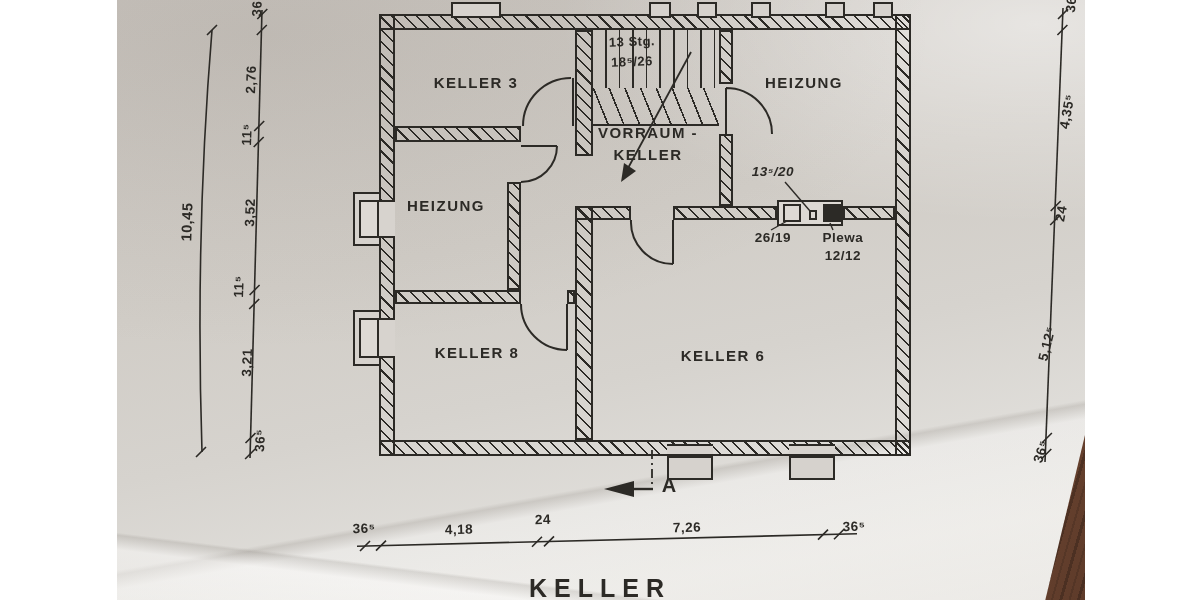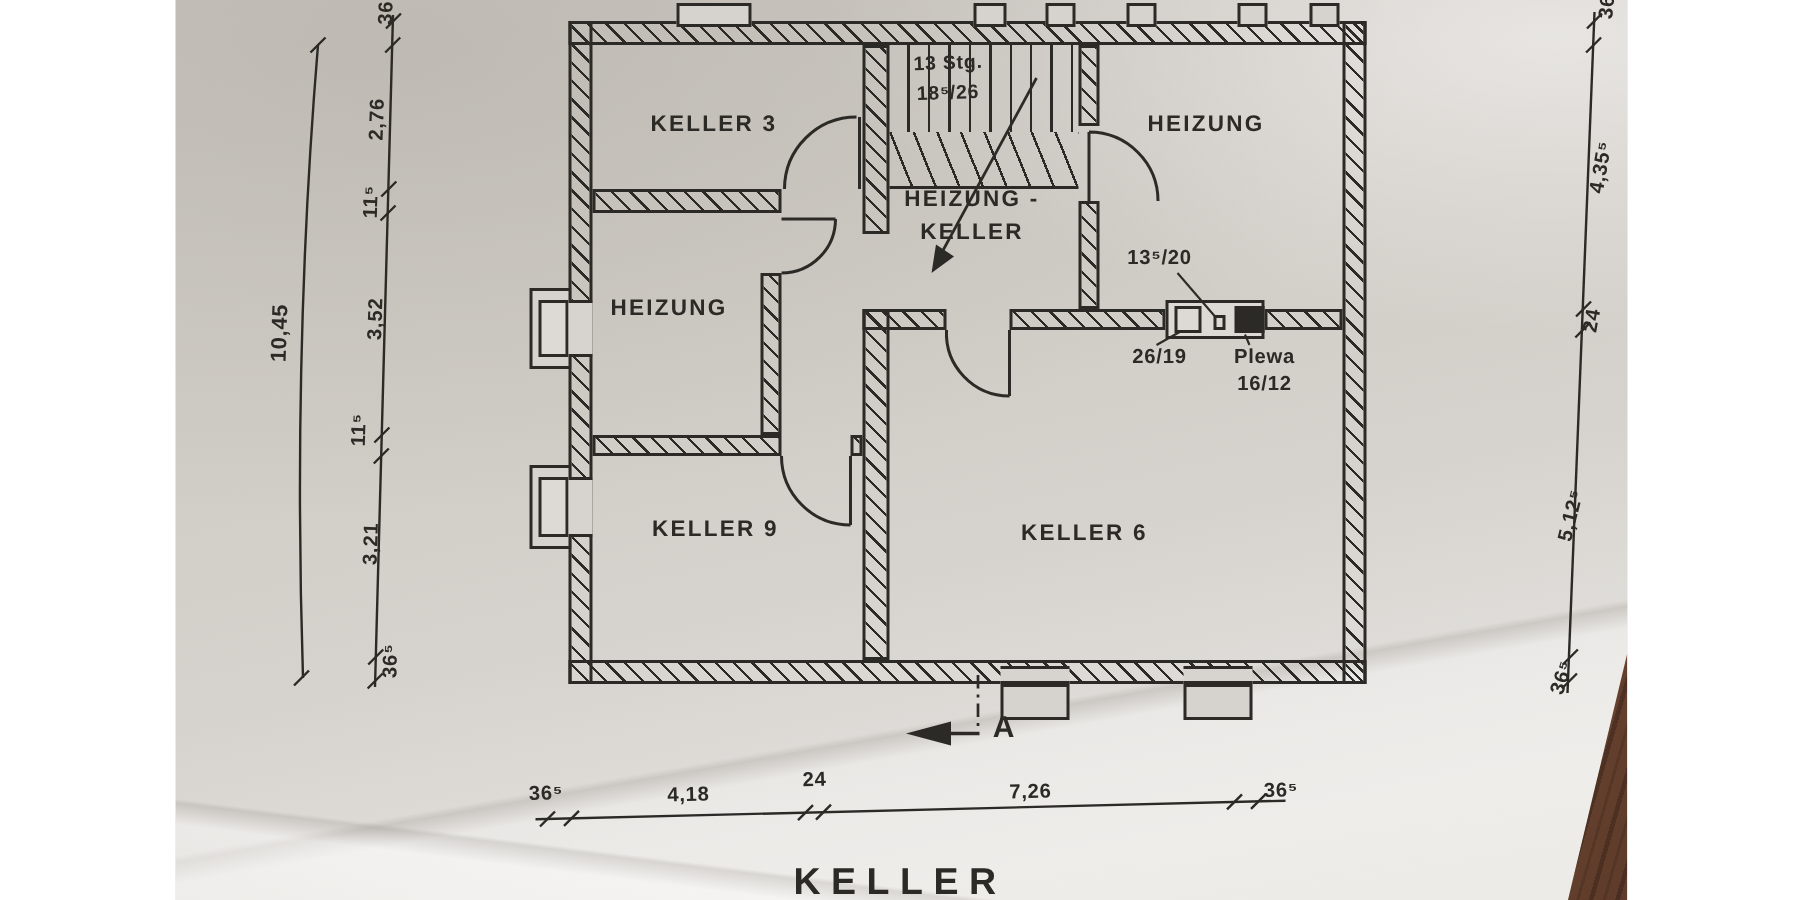--- a/index.html
+++ b/index.html
@@ -90,33 +90,33 @@
     <div class="vgap" style="left:-20px;top:304px;width:20px;height:40px;border:2px solid #2c2a26;background:#ddd9d4;"></div>
     <div class="gap" style="left:0;top:304px;width:16px;height:40px;"></div>
 
     <div class="bump" style="left:288px;top:442px;width:46px;height:24px;z-index:2;"></div>
     <div class="gap" style="left:288px;top:430px;width:46px;height:12px;"></div>
     <div class="bump" style="left:410px;top:442px;width:46px;height:24px;z-index:2;"></div>
     <div class="gap" style="left:410px;top:430px;width:46px;height:12px;"></div>
 
     <span class="t" style="left:37px;top:60px;width:120px;">KELLER 3</span>
     <span class="t" style="left:7px;top:183px;width:120px;">HEIZUNG</span>
-    <span class="t" style="left:38px;top:330px;width:120px;">KELLER 9</span>
-    <span class="t" style="left:209px;top:110px;width:120px;">HEIZUNG -</span>
+    <span class="t" style="left:38px;top:330px;width:120px;">KELLER 8</span>
+    <span class="t" style="left:209px;top:110px;width:120px;">VORRAUM -</span>
     <span class="t" style="left:209px;top:132px;width:120px;">KELLER</span>
     <span class="t" style="left:365px;top:60px;width:120px;">HEIZUNG</span>
     <span class="t" style="left:284px;top:333px;width:120px;">KELLER 6</span>
 
     <span class="t stair-t" style="left:214px;top:20px;width:78px;transform:rotate(-2deg);">13 Stg.</span>
     <span class="t stair-t" style="left:214px;top:40px;width:78px;transform:rotate(-2deg);">18⁵/26</span>
 
-    <span class="t chim" style="left:362px;top:150px;width:64px;">13⁵/20</span>
+    <span class="t chim" style="left:362px;top:150px;width:64px;font-style:italic;">13⁵/20</span>
     <span class="t chim" style="left:362px;top:216px;width:64px;">26/19</span>
     <span class="t chim" style="left:428px;top:216px;width:72px;">Plewa</span>
-    <span class="t chim" style="left:428px;top:234px;width:72px;">16/12</span>
+    <span class="t chim" style="left:428px;top:234px;width:72px;">12/12</span>
   </div>
 
   <svg class="lines" width="968" height="600" viewBox="0 0 968 600">
     <g stroke="#2c2a26" stroke-width="1.6" fill="none">
       <line x1="145" y1="10" x2="133" y2="458"></line>
       <path d="M140.3,19 L150.3,9 M139.8,35 L149.8,25 M137.2,131 L147.2,121 M136.7,147 L146.7,137 M132.6,295 L142.6,285 M132.2,309 L142.2,299 M128.5,443 L138.5,433 M128.1,459 L138.1,449"></path>
       <path d="M95,30 Q78,235 85,452"></path>
       <path d="M90,35 L100,25 M79,457 L89,447"></path>
     </g>
     <g stroke="#2c2a26" stroke-width="1.6" fill="none">

